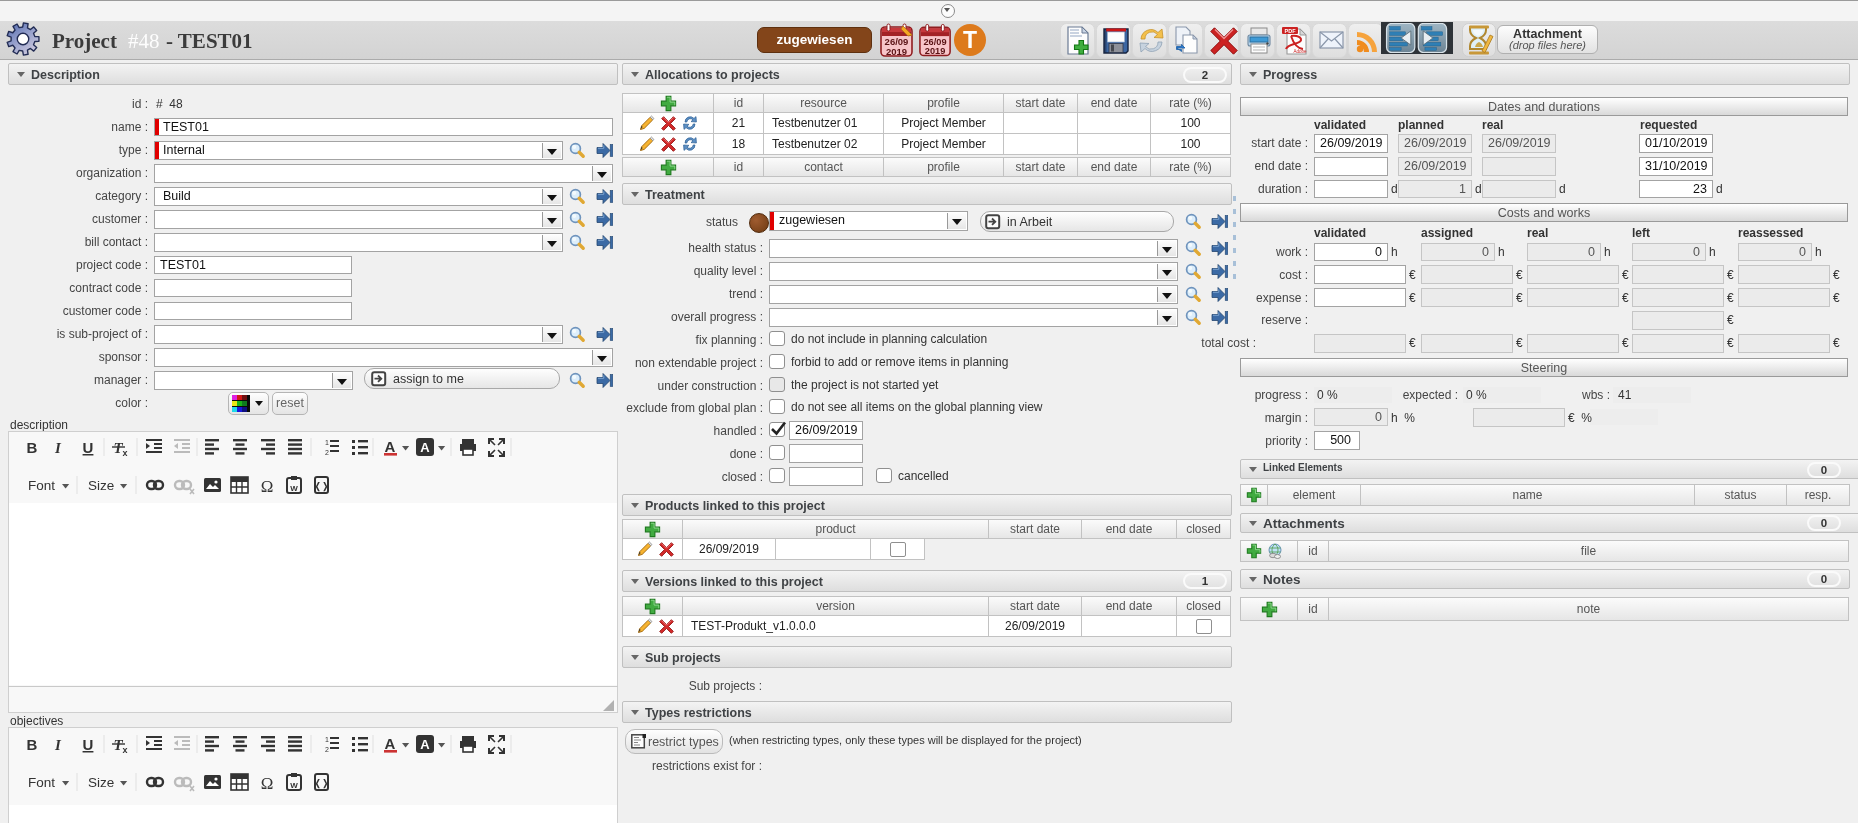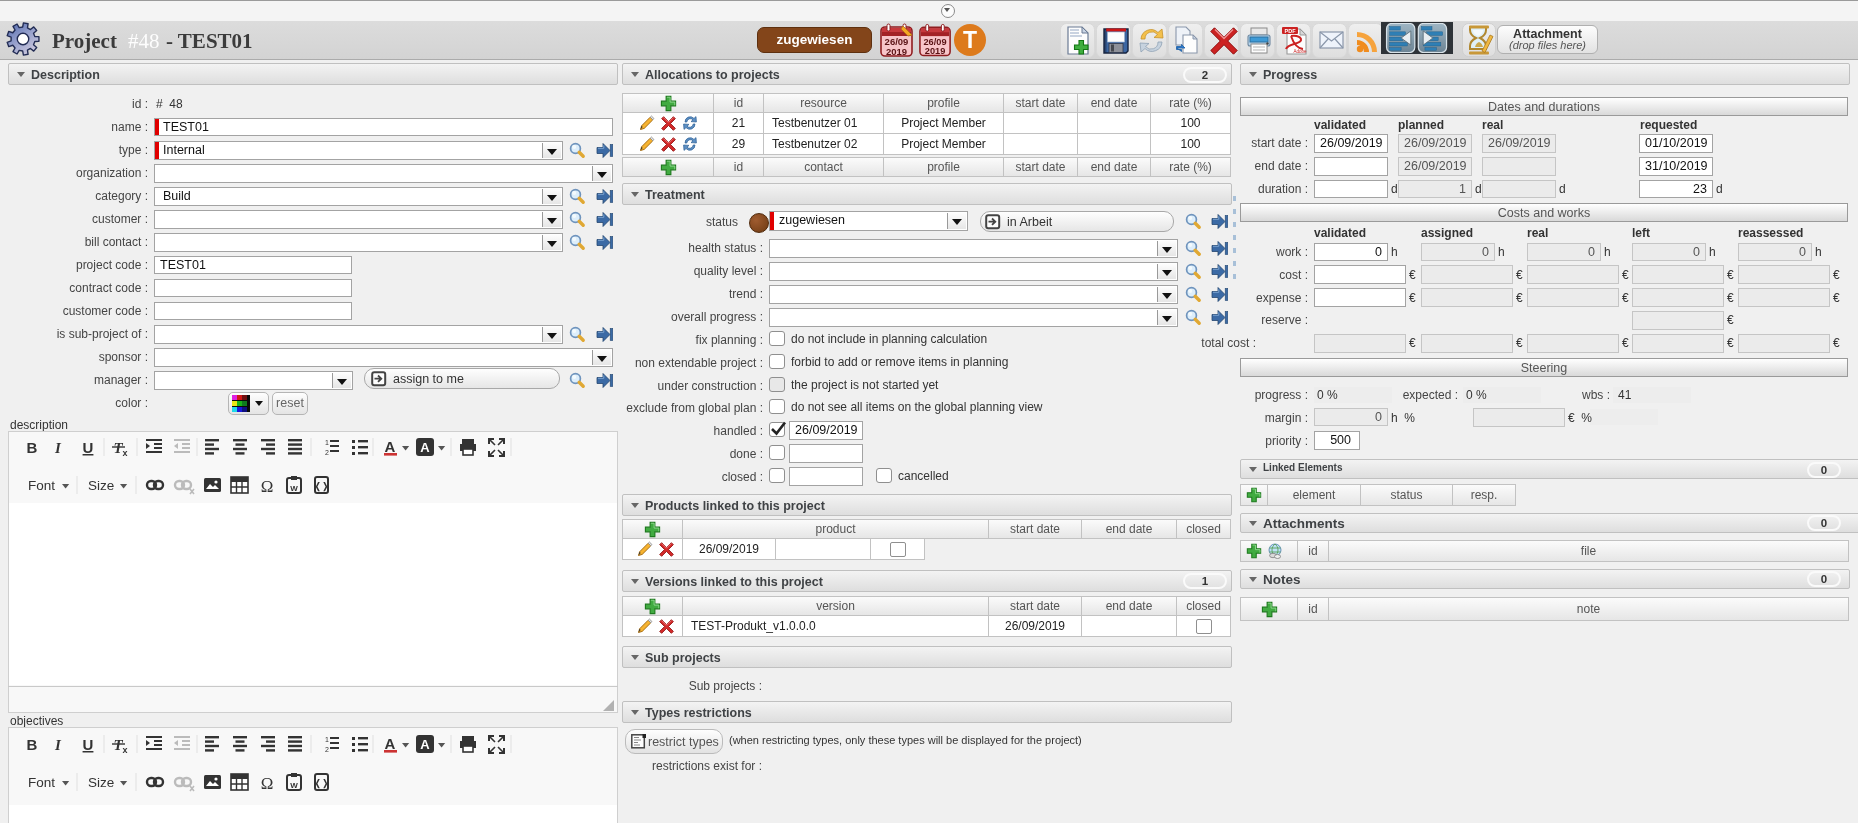--- a/index.html
+++ b/index.html
@@ -518,21 +518,21 @@
         <svg width="16" height="16" style="margin-right:6px">
           <use href="#pencil"></use>
         </svg>
         <svg width="15" height="15" style="margin-right:6px">
           <use href="#redx"></use>
         </svg>
         <svg width="16" height="16">
           <use href="#refresh"></use>
         </svg>
       </div>
-<div class="td" style="width:50px">29</div>
+<div class="td" style="width:50px">18</div>
       <div class="td tl" style="width:120px">Testbenutzer 02</div>
       <div class="td" style="width:120px">Project Member</div>
       <div class="td" style="width:74px"></div>
       <div class="td" style="width:73px"></div>
       <div class="td" style="width:80px">100</div>
 </div>
 </div>
 <div class="tbl" style="left:622px;top:157px">
 <div class="tr" style="height:20px">
 <div class="td th" style="width:92px">
@@ -826,20 +826,21 @@
   </div>
 <div class="badge" style="left:1807px;top:462px;width:30px">0</div>
 <div class="tbl" style="left:1240px;top:484px">
 <div class="tr" style="height:22px">
 <div class="td th" style="width:28px">
         <svg width="16" height="16">
           <use href="#plus"></use>
         </svg>
       </div>
 <div class="td th" style="width:93px">element</div>
+      <div class="td th" style="width:334px">name</div>
       <div class="td th" style="width:92px">status</div>
       <div class="td th" style="width:63px">resp.</div>
 </div>
 </div>
 <div class="sh" style="left:1240px;top:513px;width:685px;height:20px;font-size:13.5px">
     <span class="tri" style="top:7px"></span>
     <span class="tx" style="top:2px">Attachments</span>
   </div>
 <div class="badge" style="left:1807px;top:515px;width:30px">0</div>
 <div class="tbl" style="left:1240px;top:540px">

